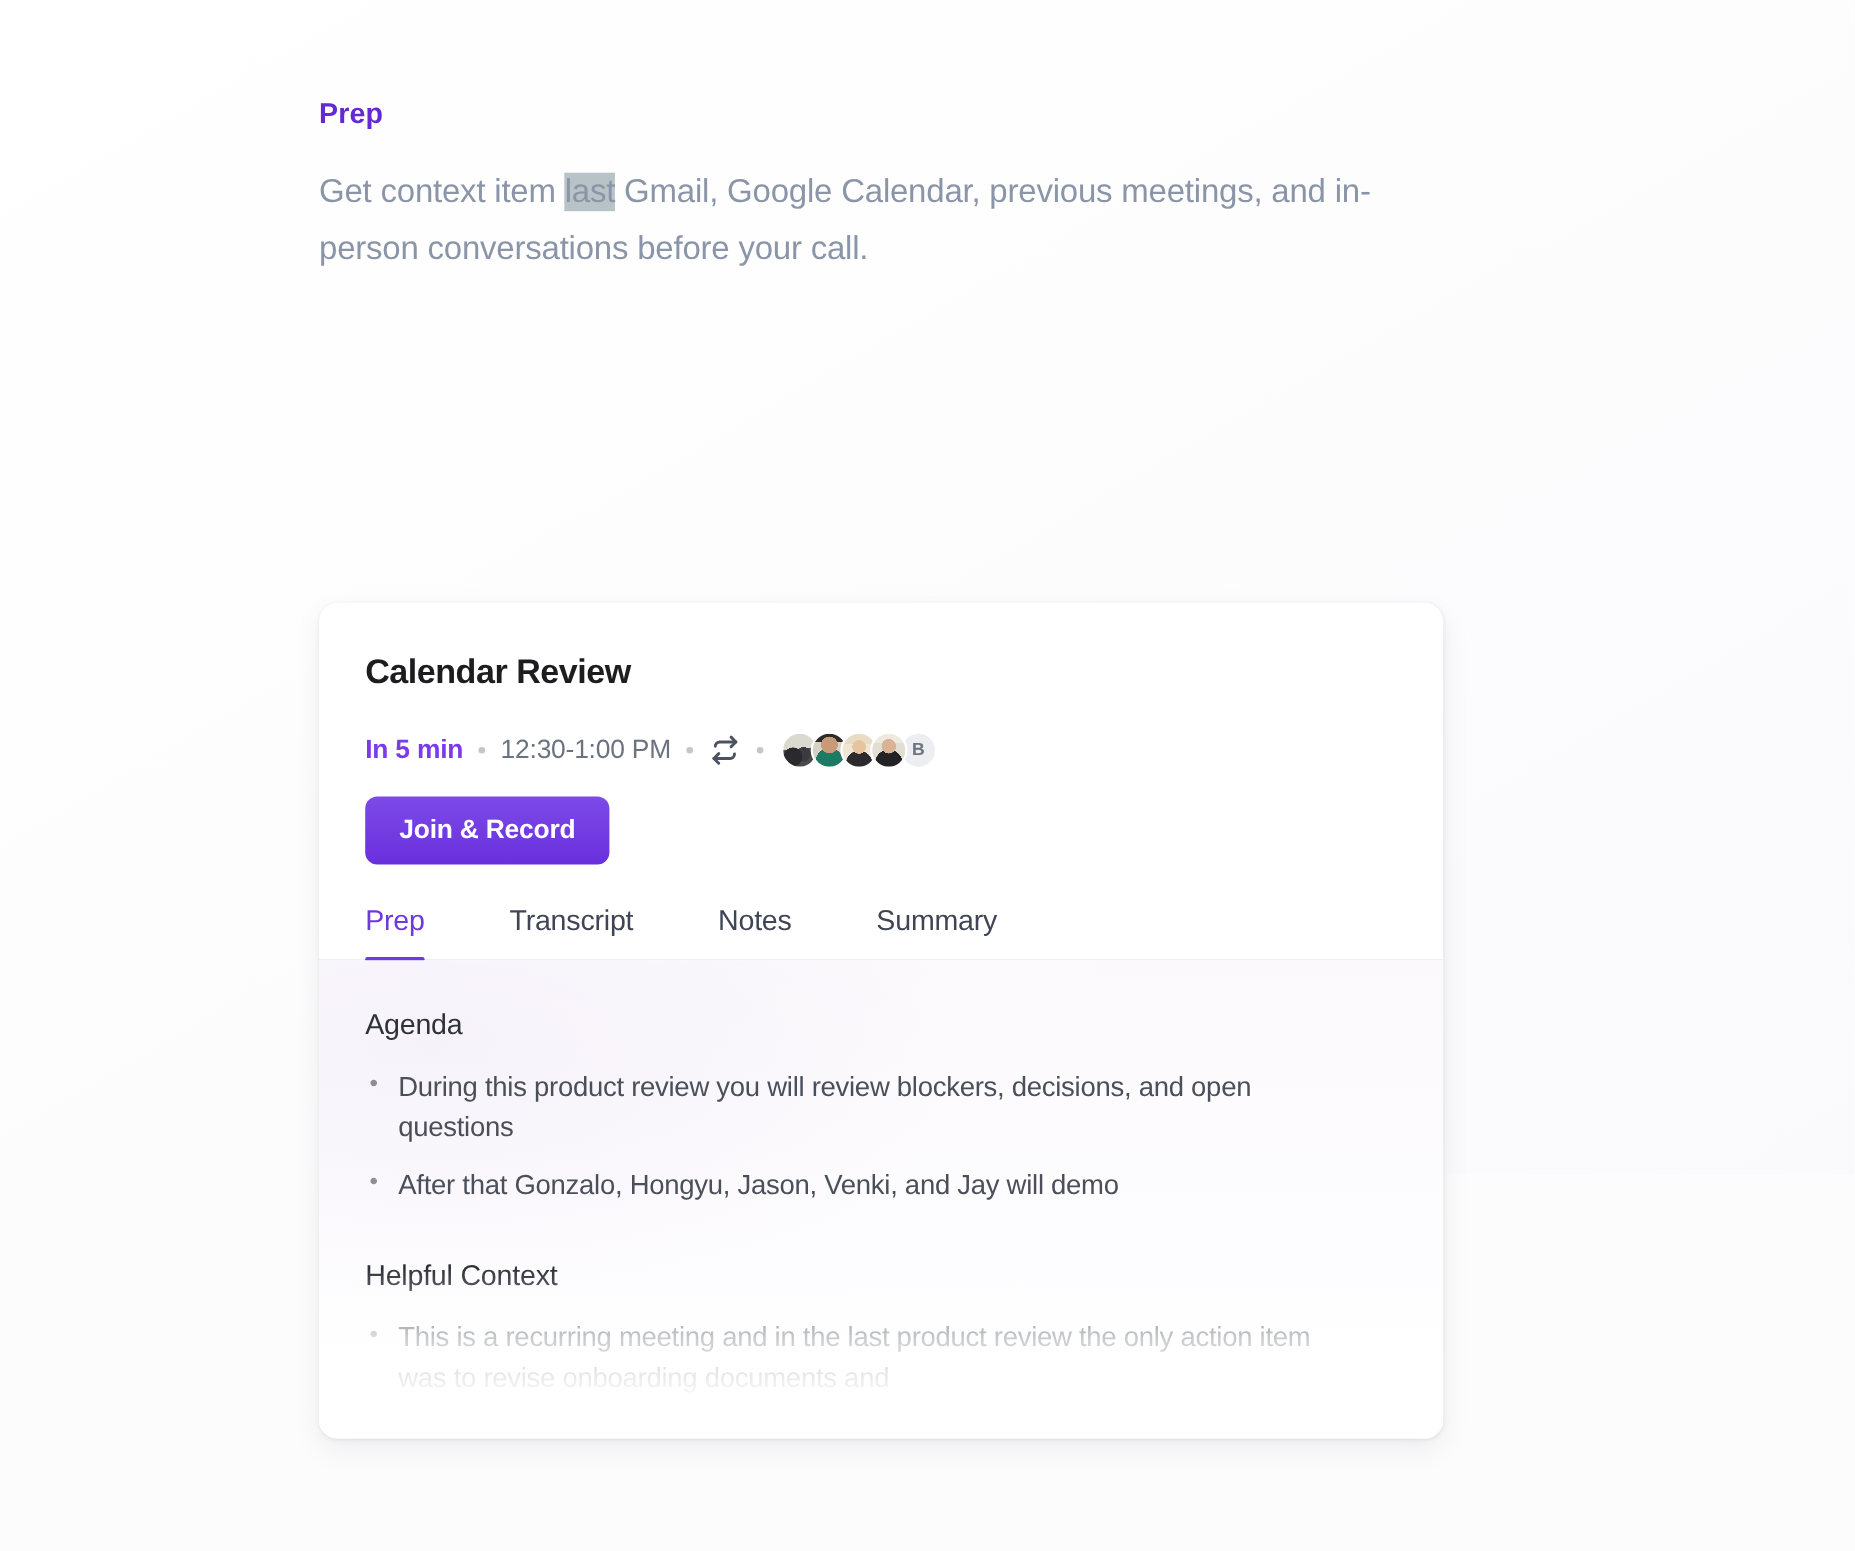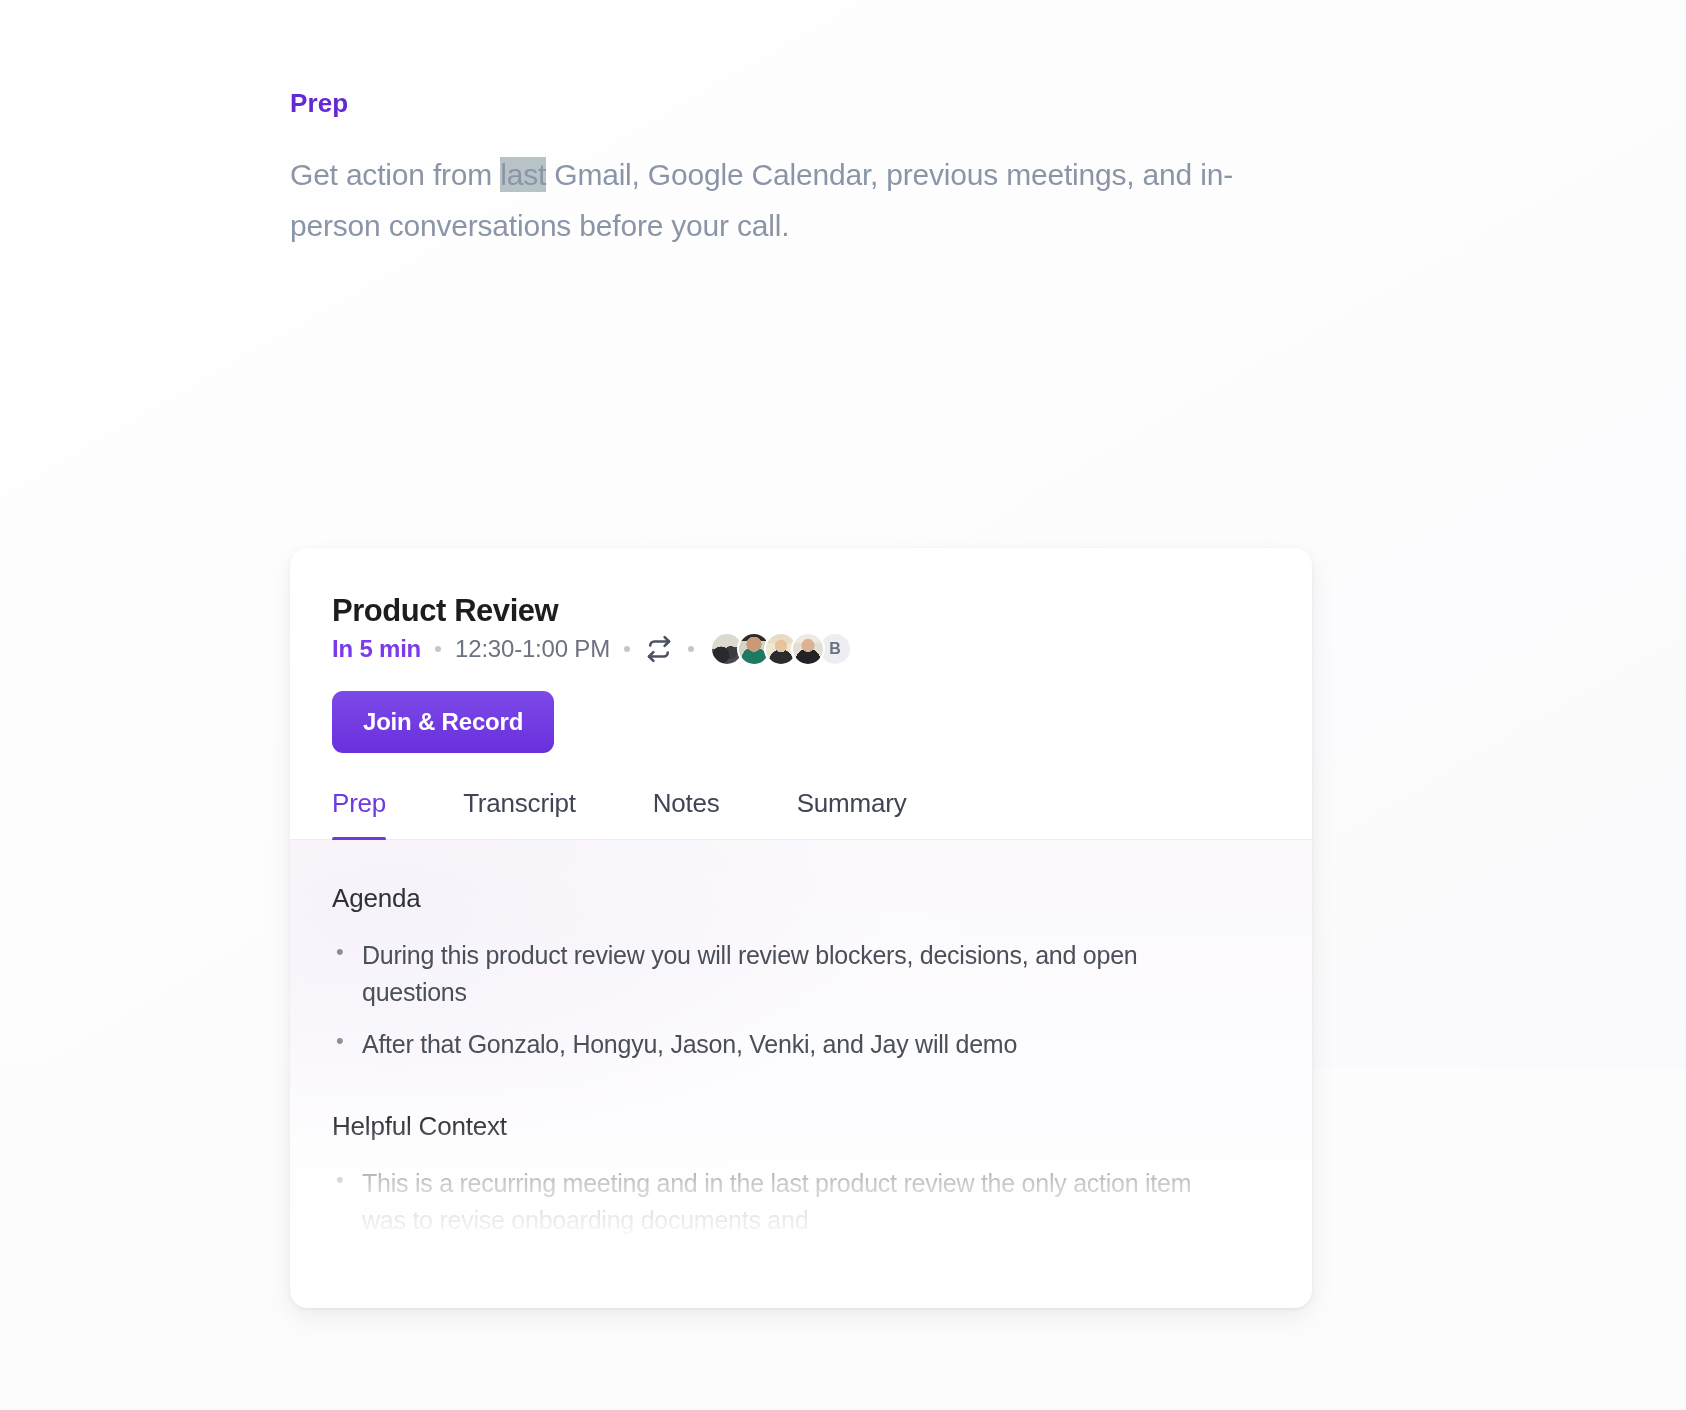--- a/index.html
+++ b/index.html
@@ -88,21 +88,21 @@
     font-size: 31px;
     font-weight: 700;
     color: #1d1d1f;
     letter-spacing: -0.45px;
     line-height: 1.2;
   }
 
   .meta-row {
     display: flex;
     align-items: center;
-    margin-top: 3px;
+    margin-top: 36px;
     height: 34px;
     text-align: center;
   }
 
   .meta-soon {
     font-size: 24px;
     font-weight: 700;
     color: #7c3aed;
     letter-spacing: -0.2px;
   }
@@ -292,27 +292,27 @@
     pointer-events: none;
   }
 </style>
 </head>
 <body>
 
 <div class="page">
 
   <div class="hero">
     <div class="eyebrow">Prep</div>
-    <p class="subhead"><span>Get action from </span><span class="selected-word">last</span><span> Gmail, Google Calendar, previous meetings, and in-person conversations before your call.</span></p>
+    <p class="subhead"><span>Get context item </span><span class="selected-word">last</span><span> Gmail, Google Calendar, previous meetings, and in-person conversations before your call.</span></p>
   </div>
 
   <div class="card">
 
     <div class="card-head">
-      <div class="meeting-title">Product Review</div>
+      <div class="meeting-title">Calendar Review</div>
 
       <div class="meta-row">
         <span class="meta-soon">In 5 min</span>
         <span class="meta-dot"></span>
         <span class="meta-time">12:30-1:00 PM</span>
         <span class="meta-dot"></span>
         <span class="recur-icon">
           <svg width="30" height="30" viewBox="0 0 24 24" fill="none" stroke="currentColor" stroke-width="2.1" stroke-linecap="round" stroke-linejoin="round">
             <polyline points="16.5 2.5 20 6 16.5 9.5"></polyline>
             <path d="M20 6H8.2A3.2 3.2 0 0 0 5 9.2"></path>

